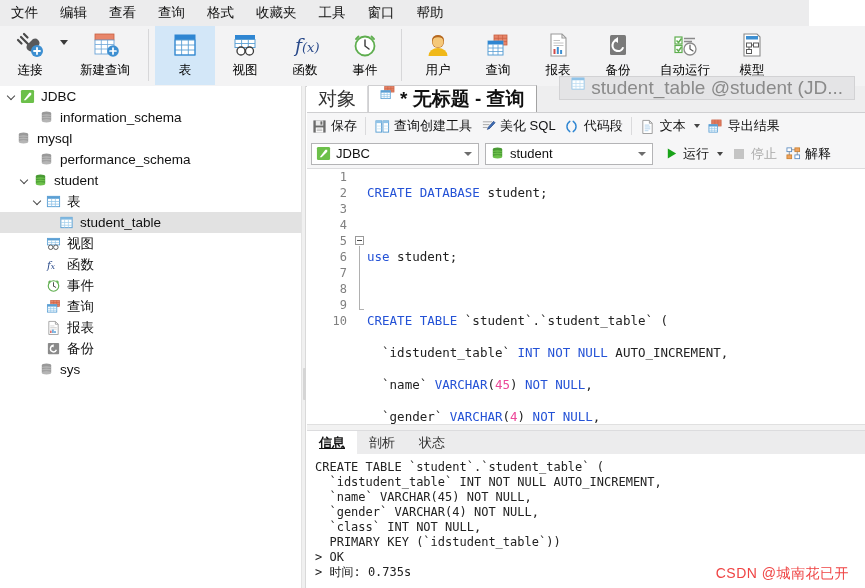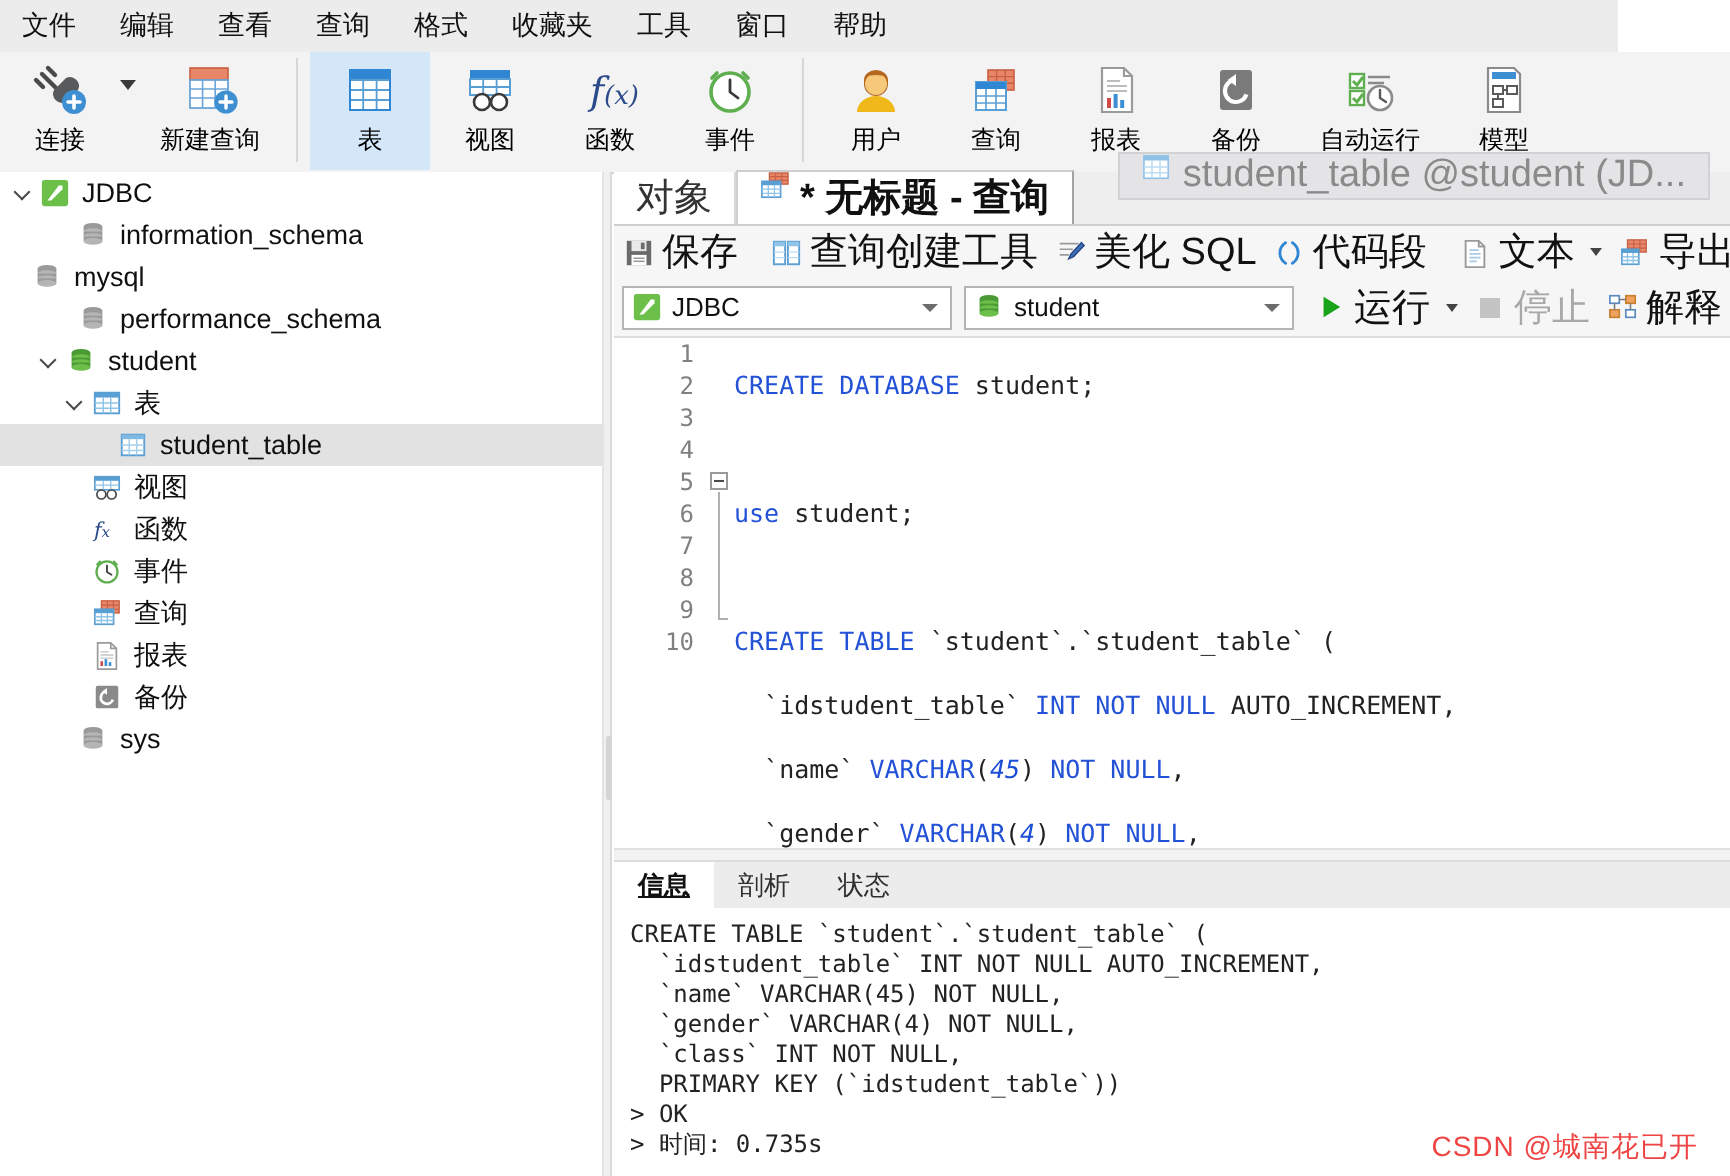--- a/index.html
+++ b/index.html
@@ -94,21 +94,21 @@
     border-top:1px solid #cfcfd1;height:27px;
   }
   .tab.inactive{background:#e4e4e6;color:#8a8a8a;border:1px solid #d2d2d4;height:24px;margin-bottom:12px;}
   .tab .ticon2{width:15px;height:14px;margin-right:5px;flex:0 0 15px;}
 
   
   .etb{
     position:absolute;left:0;top:27px;width:558px;height:26px;
     background:#f6f6f7;display:flex;align-items:center;
   }
-  .etbtn{display:flex;align-items:center;padding:0 4px;height:24px;cursor:default;font-size:19px;color:#111;white-space:nowrap;}
+  .etbtn{display:flex;align-items:center;padding:0 4px;height:24px;cursor:default;font-size:13px;color:#111;white-space:nowrap;}
   .etbtn .g{width:16px;height:16px;margin-right:4px;flex:0 0 16px;display:flex;align-items:center;justify-content:center;}
   .etsep{width:1px;height:18px;background:#dadadc;margin:0 4px;}
   .dot-caret{width:0;height:0;border-left:3.5px solid transparent;border-right:3.5px solid transparent;border-top:4.5px solid #444;margin:0 4px;}
 
   
   .etb2{
     position:absolute;left:0;top:53px;width:558px;height:30px;
     background:#f6f6f7;border-bottom:1px solid #dcdcde;box-sizing:border-box;
     display:flex;align-items:center;padding-left:4px;
   }
@@ -143,21 +143,21 @@
   .foldbox::before{content:"";position:absolute;left:1px;top:3px;width:5px;height:1px;background:#4a4a4a;}
   .foldline{position:absolute;left:6px;width:1px;background:#b0b0b0;}
   .foldend{position:absolute;left:6px;width:5px;height:1px;background:#b0b0b0;}
   .code{
     position:absolute;left:60px;top:0;width:498px;height:255px;
     font-family:"DejaVu Sans Mono","Liberation Mono",monospace;
     font-size:12.5px;line-height:16px;white-space:pre;color:#222;
   }
   .code .ln{height:16px;}
   .kw{color:#2452d6;}
-  .num{color:#1d4ed8;font-style:italic;}
+  .num{color:#ec4899;}
 
   
   .hsplit{
     position:absolute;left:0;top:338px;width:558px;height:7px;background:#f2f2f2;
     border-top:1px solid #e0e0e0;border-bottom:1px solid #dcdcde;box-sizing:border-box;
     cursor:row-resize;
   }
 
   
   .bottom{position:absolute;left:0;top:345px;width:558px;height:157px;background:#fff;}

